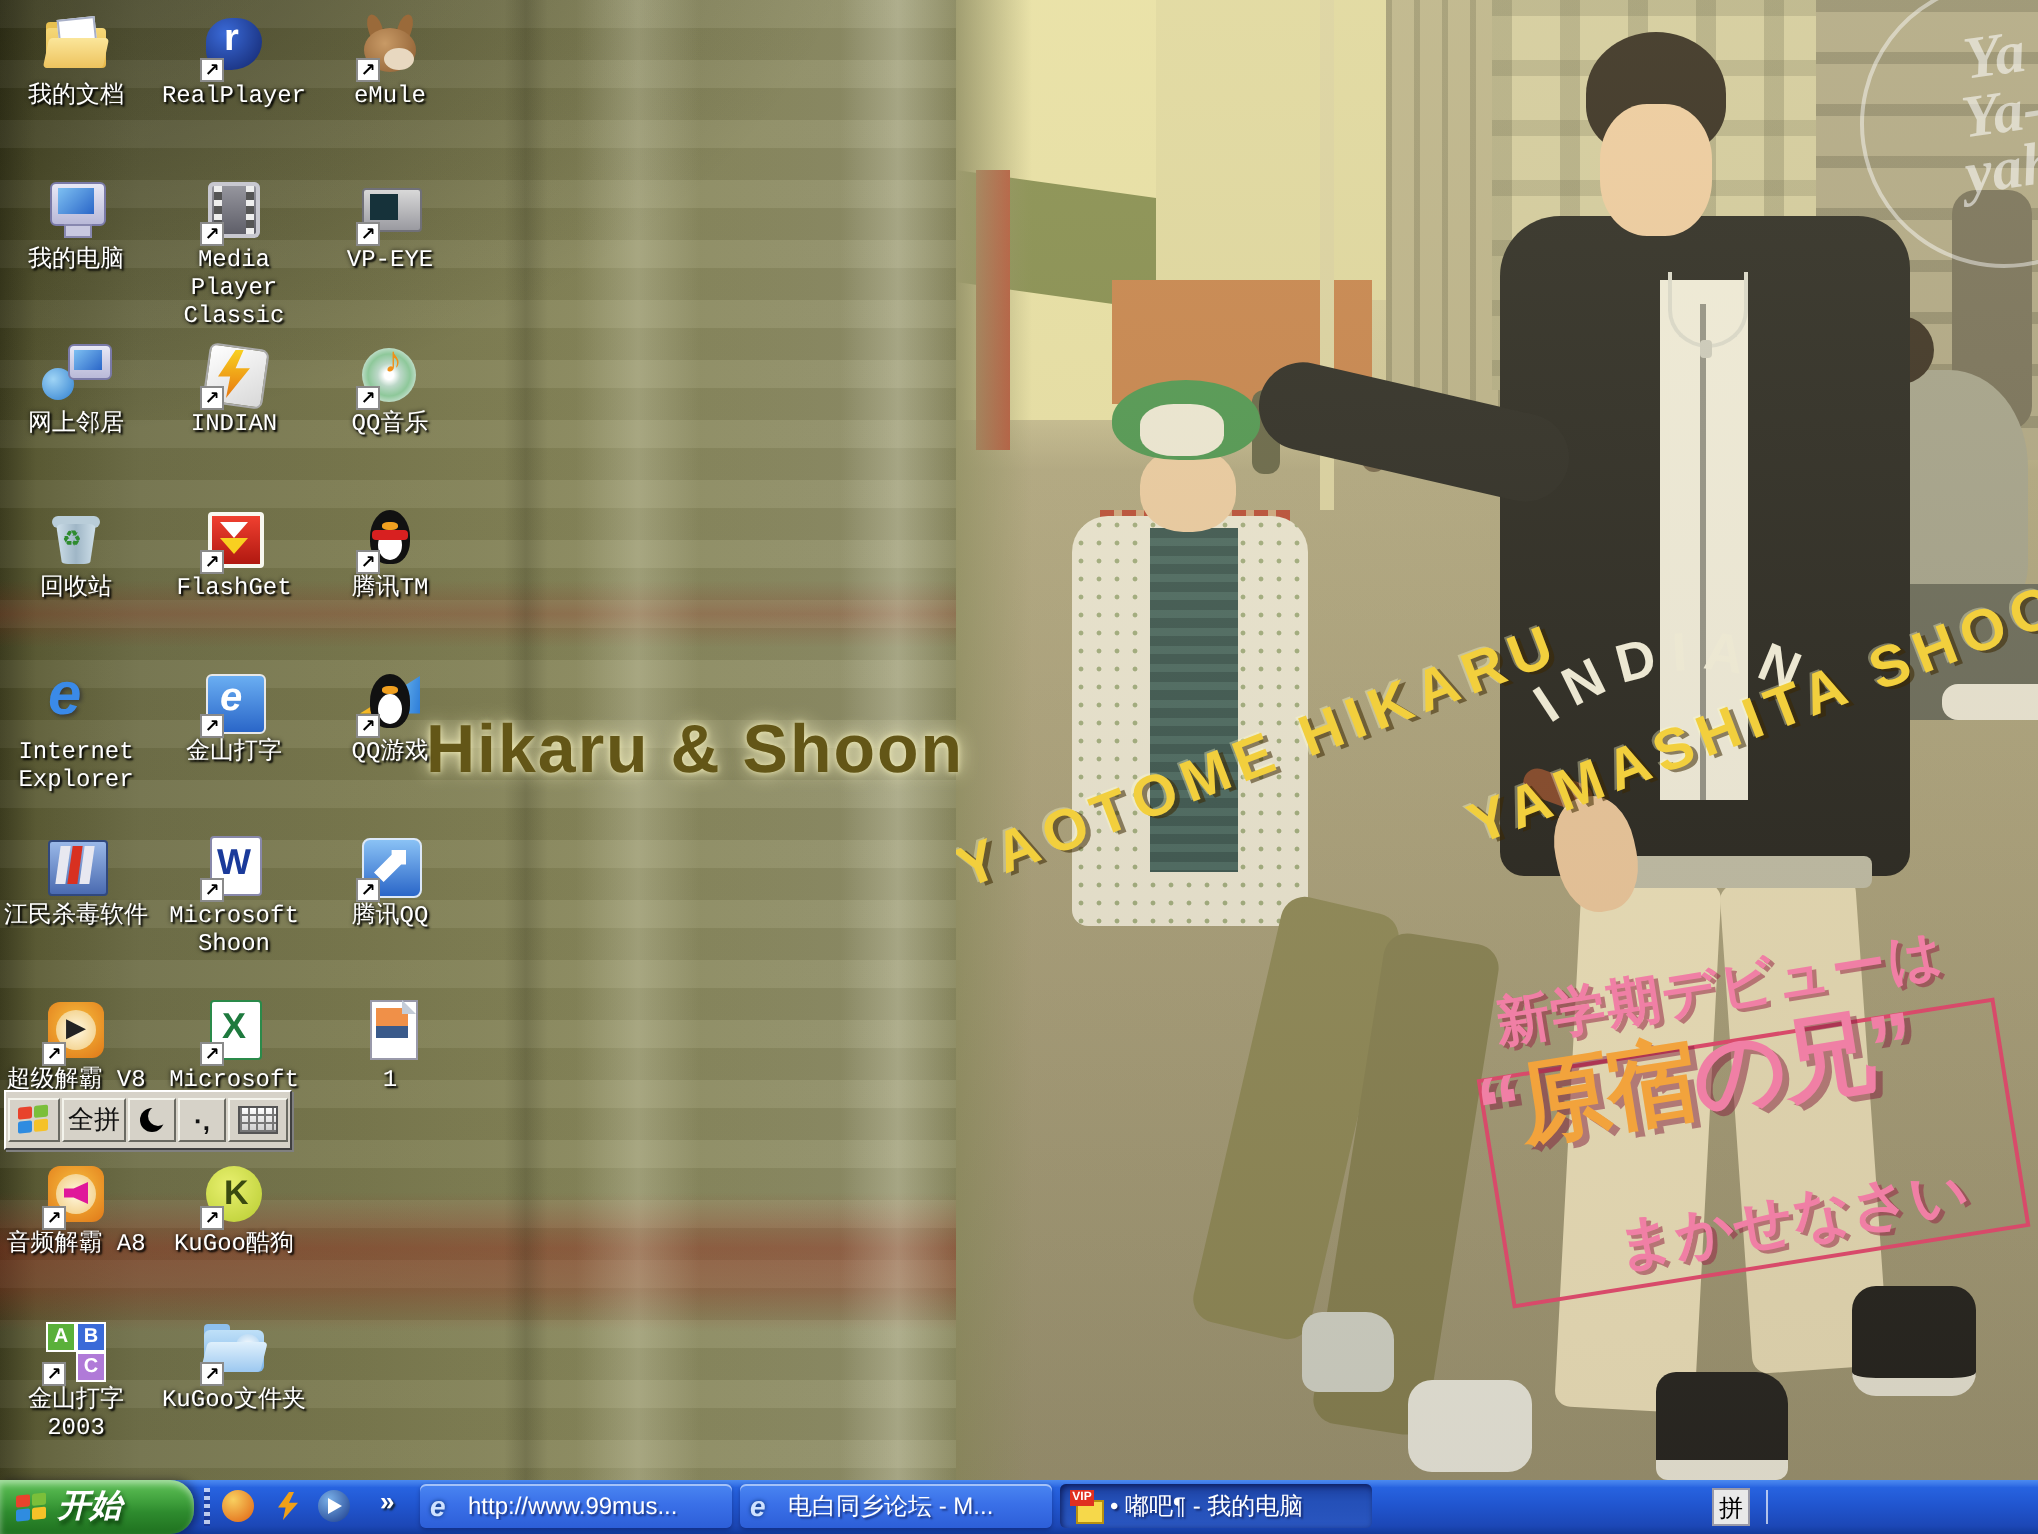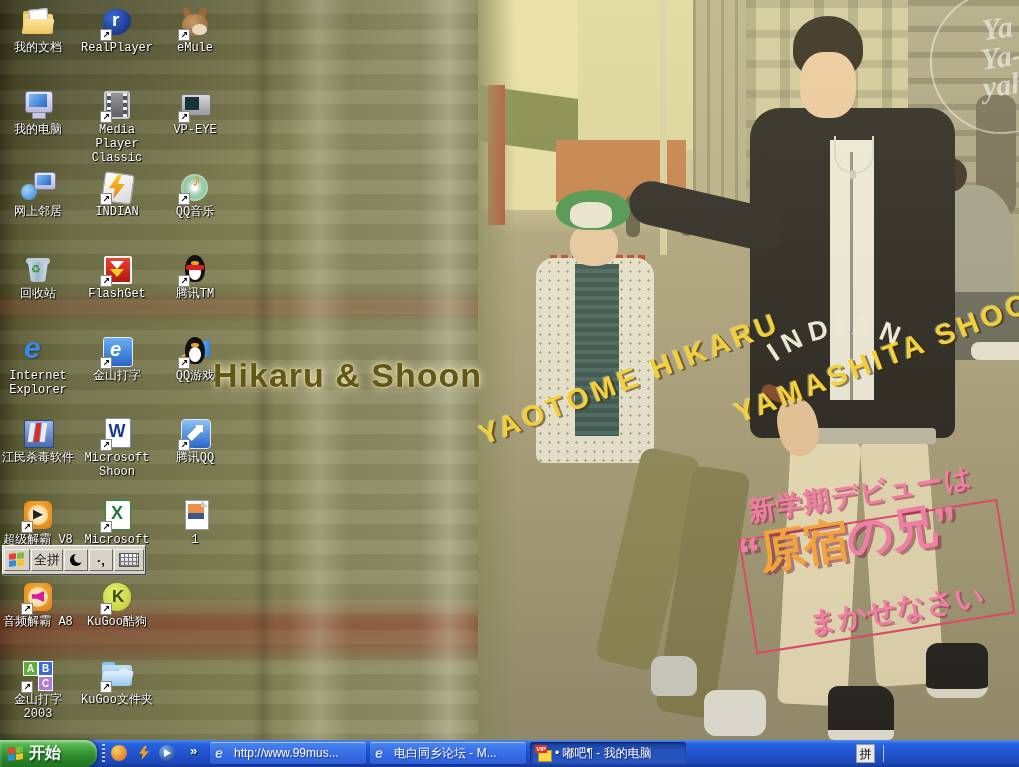--- a/index.html
+++ b/index.html
@@ -190,21 +190,21 @@
   .kbdi{width:18px;height:12px;border:1px solid #555;background:
     repeating-linear-gradient(90deg,#777 0 1px,transparent 1px 4px),
     repeating-linear-gradient(0deg,#777 0 1px,transparent 1px 4px),linear-gradient(#fff,#ccc);}
   
   .taskbar{position:absolute;left:0;top:740px;width:1019px;height:27px;z-index:500;
     background:linear-gradient(180deg,#4b8af0 0,#3a76e8 8%,#2763e0 14%,#2156d0 45%,#1c47b6 85%,#123a9a 100%);}
   .startbtn{position:absolute;left:0;top:0;height:27px;width:97px;border-radius:0 12px 12px 0;cursor:pointer;
     background:linear-gradient(180deg,#62c45a 0,#3fa03c 40%,#2e8b2e 60%,#1f711f 100%);
     box-shadow:inset 0 2px 3px rgba(255,255,255,.45),2px 0 5px rgba(0,0,20,.45);
     display:flex;align-items:center;gap:5px;padding-left:8px;box-sizing:border-box;}
-  .start-label{color:#fff;font-size:16px;font-weight:bold;text-shadow:1px 2px 2px rgba(0,40,0,.7);}
+  .start-label{color:#fff;font-size:16px;font-weight:bold;font-style:italic;text-shadow:1px 2px 2px rgba(0,40,0,.7);}
   .grip{position:absolute;left:102px;top:4px;width:3px;height:19px;
     background:repeating-linear-gradient(180deg,rgba(255,255,255,.7) 0 2px,rgba(20,40,120,.5) 2px 4px);}
   .ql{position:absolute;top:5px;width:16px;height:16px;cursor:pointer;}
   .ql i{position:absolute;display:block;}
   .ql-rp{left:111px;border-radius:50%;background:radial-gradient(circle at 35% 30%,#f8d060,#e06010);}
   .ql-wa{left:136px;}
   .ql-wa .qlb{left:3px;top:1px;width:10px;height:14px;background:#f0a018;
     clip-path:polygon(55% 0,0 55%,38% 55%,25% 100%,100% 38%,55% 38%,80% 0);}
   .ql-mpc{left:159px;border-radius:50%;background:radial-gradient(circle at 35% 30%,#7ab0e8,#1a3a8a);}
   .ql-mpc .qlp{left:5px;top:4px;width:0;height:0;border-left:7px solid #fff;border-top:4px solid transparent;border-bottom:4px solid transparent;}

